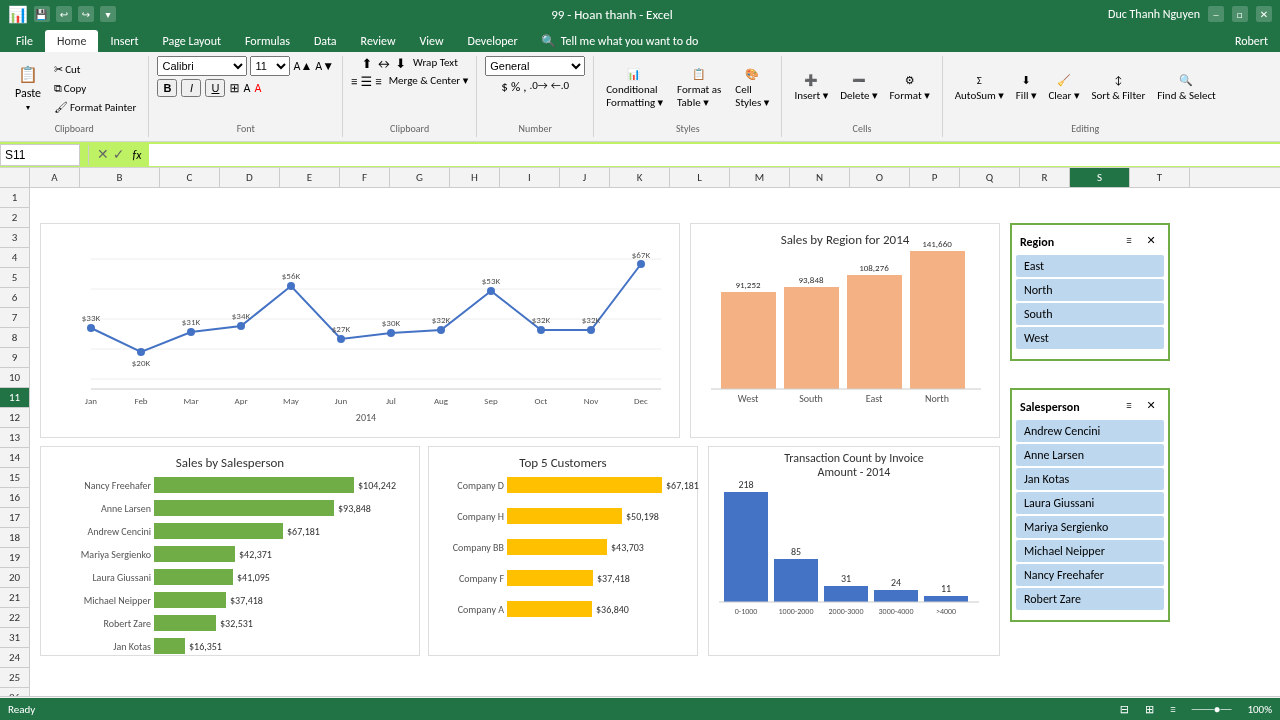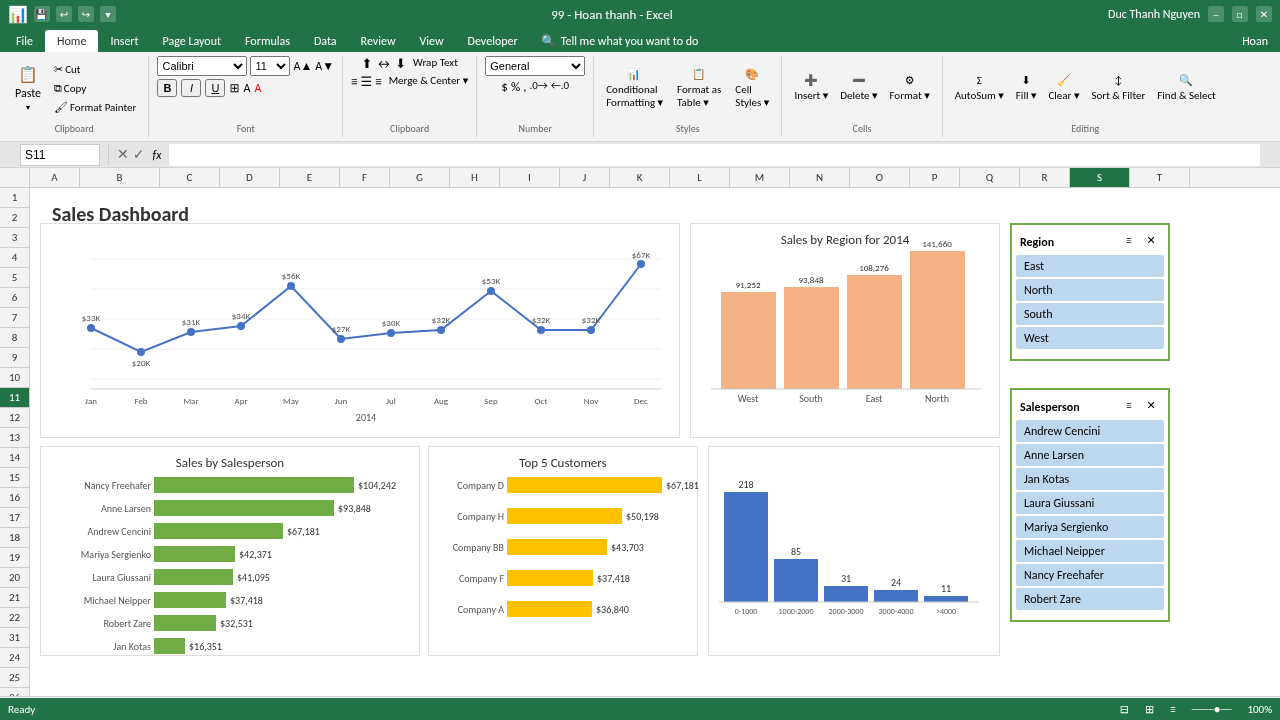--- a/index.html
+++ b/index.html
@@ -37,22 +37,22 @@
     .ribbon-group-label { font-size: 10px; color: #666; margin-top: auto; padding-bottom: 2px; }
     .rbn-btn {
       display: flex; flex-direction: column; align-items: center; padding: 2px 4px;
       cursor: pointer; border-radius: 2px; font-size: 10px; gap: 2px; min-width: 28px;
     }
     .rbn-icon { font-size: 16px; }
     .rbn-large { font-size: 12px; min-width: 40px; padding: 4px 6px; }
 
     
     .formula-bar {
-      height: 26px; background: #e5e5e5; border-bottom: 1px solid #d4d4d4;
-      display: flex; align-items: center; padding: 0 20px; gap: 4px;
+      height: 26px; background: #bef264; border-bottom: 1px solid #d4d4d4;
+      display: flex; align-items: center; padding: 0 0; gap: 4px;
     }
     .cell-ref { width: 80px; height: 22px; border: 1px solid #ccc; padding: 0 4px; font-size: 12px; }
     .formula-divider { width: 1px; height: 20px; background: #ccc; margin: 0 4px; }
     .formula-input { flex: 1; height: 22px; border: none; outline: none; font-size: 12px; padding: 0 4px; }
 
     
     .col-headers {
       display: flex; background: #f3f3f3; border-bottom: 1px solid #ccc;
       height: 20px;
     }
@@ -143,21 +143,21 @@
   <div class="ribbon-tab">Page Layout</div>
   <div class="ribbon-tab">Formulas</div>
   <div class="ribbon-tab">Data</div>
   <div class="ribbon-tab">Review</div>
   <div class="ribbon-tab">View</div>
   <div class="ribbon-tab">Developer</div>
   <div class="ribbon-tab" style="display:flex;align-items:center;gap:4px;">
     <span>🔍</span>
     <span>Tell me what you want to do</span>
   </div>
-  <div style="margin-left:auto;" class="ribbon-tab">Hoan</div>
+  <div style="margin-left:auto;" class="ribbon-tab">Robert</div>
 </div>
 
 <div class="ribbon">
 
   <div class="ribbon-group">
     <div class="ribbon-group-content">
       <div class="rbn-btn rbn-large">
         <span class="rbn-icon">📋</span>
         <span>Paste</span>
         <span style="font-size:8px;">▾</span>
@@ -362,21 +362,20 @@
     <div class="row-num">31</div>
     <div class="row-num">24</div>
     <div class="row-num">25</div>
     <div class="row-num">26</div>
 
   </div>
 
   <div class="grid-content">
     <div class="dashboard">
 
-      <div class="dash-title" style="position:absolute;top:6px;left:10px;">Sales Dashboard</div>
 
       <div class="chart-card" style="left:10px;top:35px;width:640px;height:215px;border:1px solid #ddd;">
         <svg width="620" height="180" style="position:absolute;top:25px;left:10px;">
 
           <line x1="40" y1="10" x2="610" y2="10" stroke="#eee" stroke-width="1"></line>
           <line x1="40" y1="40" x2="610" y2="40" stroke="#eee" stroke-width="1"></line>
           <line x1="40" y1="70" x2="610" y2="70" stroke="#eee" stroke-width="1"></line>
           <line x1="40" y1="100" x2="610" y2="100" stroke="#eee" stroke-width="1"></line>
           <line x1="40" y1="130" x2="610" y2="130" stroke="#eee" stroke-width="1"></line>
 
@@ -507,20 +506,21 @@
           <rect x="73" y="101" width="86" height="16" fill="#FFC000"></rect>
           <text x="163" y="113" font-size="10" fill="#333">$37,418</text>
 
           <text x="70" y="144" font-size="10" text-anchor="end" fill="#555">Company A</text>
           <rect x="73" y="132" width="85" height="16" fill="#FFC000"></rect>
           <text x="162" y="144" font-size="10" fill="#333">$36,840</text>
         </svg>
       </div>
 
       <div class="chart-card" style="left:678px;top:258px;width:292px;height:210px;border:1px solid #ddd;">
+        <div class="chart-title" style="font-size:12px;padding:4px;">Transaction Count by Invoice<br>Amount - 2014</div>
         <svg width="272" height="155" style="position:absolute;top:45px;left:5px;">
 
           <rect x="10" y="0" width="44" height="110" fill="#4472C4"></rect>
           <rect x="60" y="67" width="44" height="43" fill="#4472C4"></rect>
           <rect x="110" y="94" width="44" height="16" fill="#4472C4"></rect>
           <rect x="160" y="98" width="44" height="12" fill="#4472C4"></rect>
           <rect x="210" y="104" width="44" height="6" fill="#4472C4"></rect>
 
           <text x="32" y="-4" font-size="10" text-anchor="middle" fill="#333">218</text>
           <text x="82" y="63" font-size="10" text-anchor="middle" fill="#333">85</text>

